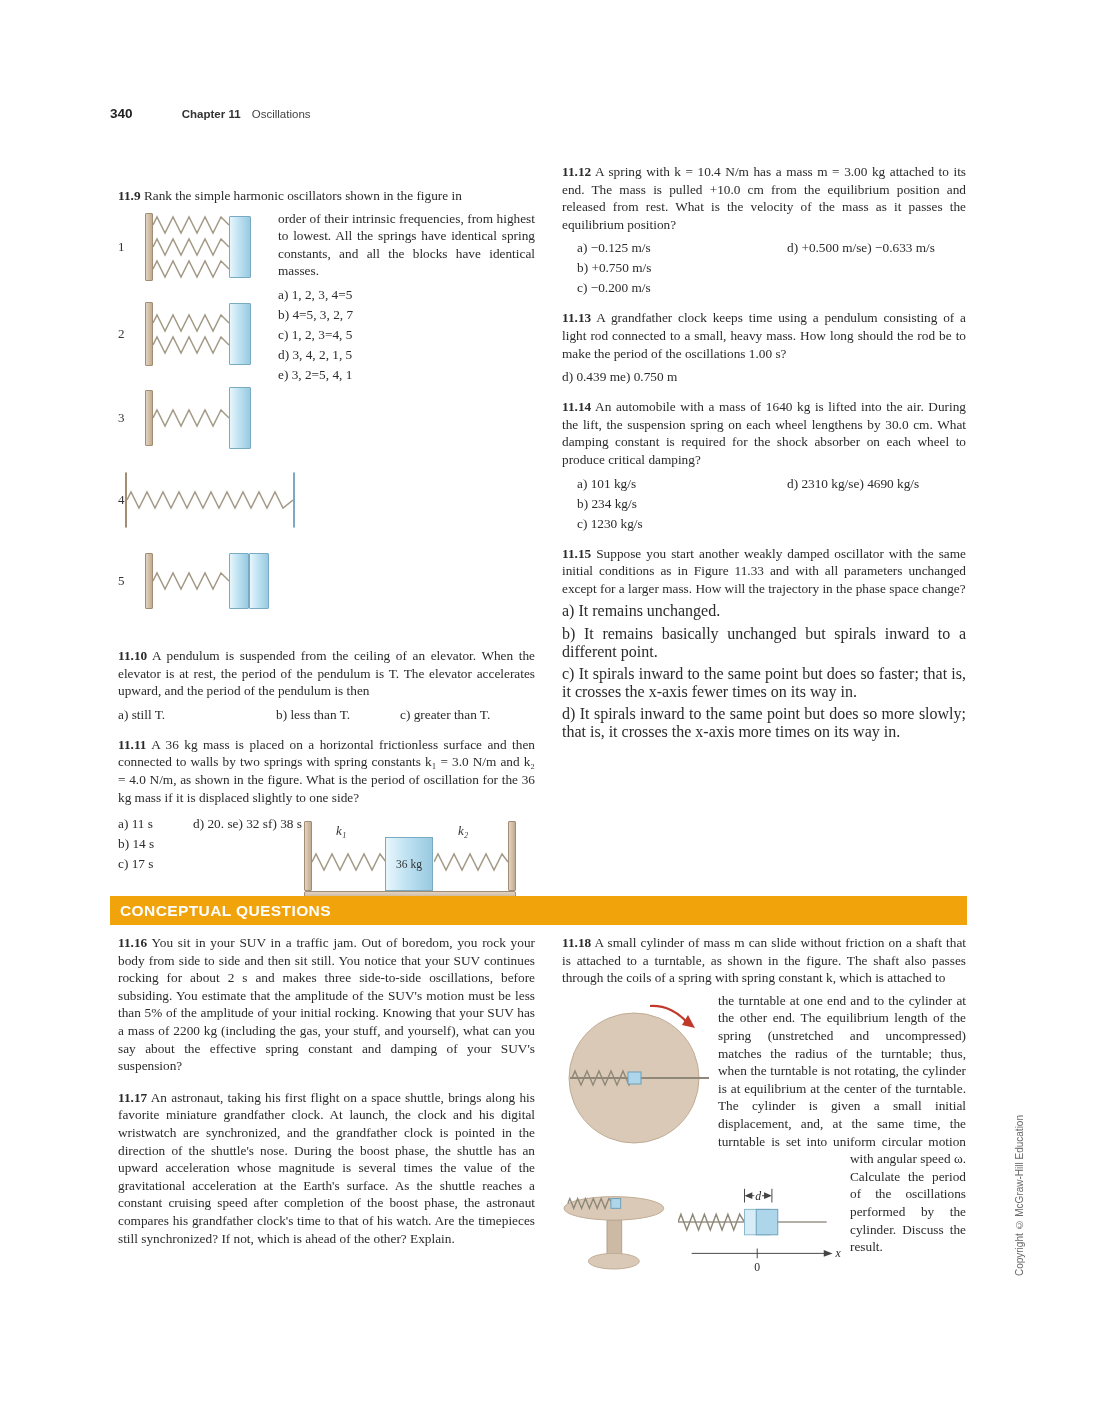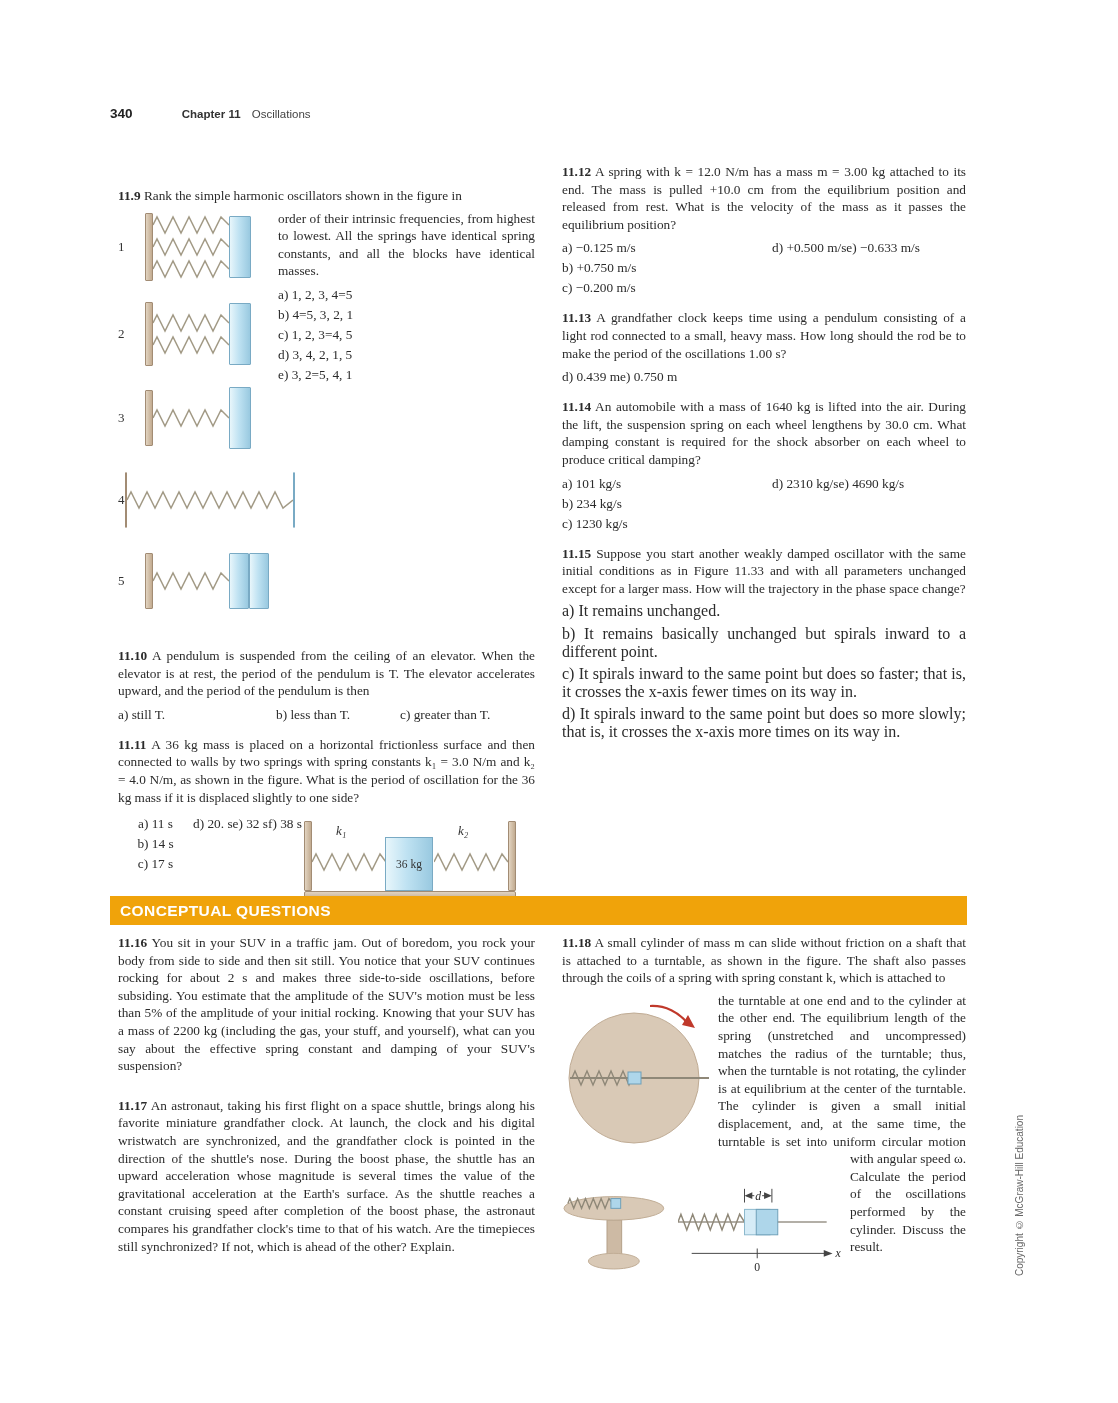--- a/index.html
+++ b/index.html
@@ -23,39 +23,39 @@
 
   .problem { margin-bottom:11px; }
   .ptext { font-size:13.3px; line-height:17.6px; text-align:justify; margin-bottom:5px; }
   .pnum { font-weight:bold; }
   .choices { margin:3px 0 9px 0; }
   .choice { font-size:13.3px; line-height:20px; white-space:nowrap; }
   .vlist .choice { display:block; }
   .hrow { display:flex;align-items:flex-end; }
   .cw1 { width:142px; } .cw2 { width:140px;padding-left:16px; }
   .cols2 { display:flex; }
-  .cols2 .g1  { width:210px; display:flex; flex-direction:column; }
+  .cols2 .g1  { width:210px; display:flex; flex-direction:column;margin-left:15px; }
   .cols2 .g1n { width:100px; display:flex; flex-direction:column; }
   .cols2 .g2  { display:flex; flex-direction:row; }
   .wrapchoice { white-space:normal; line-height:17.6px; margin-bottom:5px; text-align:justify; }
 
   
   .p9 { position:relative; height:449px;margin-top:24px; }
   .fig9 { position:absolute; left:0; top:26px; width:160px; }
   .p9right { margin-left:160px; }
   .osc { display:flex; align-items:center; margin-bottom:21px; }
   .osc-num { width:27px; font-size:13px; color:#333; }
   .wall3d { width:8px; background:linear-gradient(90deg,#e2d4c1,#c2ab90); border:1px solid #a28c74; border-radius:1px; }
   .coils { display:flex; flex-direction:column; justify-content:center; }
   .spring { display:block; }
   .mblock { width:22px; background:linear-gradient(90deg,#e8f6fb,#bfe2f2 45%,#99c9e0); border:1px solid #79aac4; border-radius:1px; }
   .mblock.narrow { width:20px; }
 
   
-  .p11row { display:flex; align-items:flex-start;text-align:center; }
+  .p11row { display:flex; align-items:flex-start; }
   .fig11 { position:relative; width:212px; height:94px; margin-left:2px; }
   .fig11 .wall3d { position:absolute; }
   .fig11 .spring { position:absolute; }
   .klabel { position:absolute; top:12px; font-style:italic; font-size:13px; color:#333; }
   .massbig { position:absolute; left:81px; top:26px; width:48px; height:54px;
     background:linear-gradient(90deg,#e8f6fb,#bfe2f2 45%,#99c9e0); border:1px solid #79aac4;
     display:flex; align-items:center; justify-content:center; font-size:11.5px; color:#333; }
   .floor3d { position:absolute; left:0; right:0; top:80px; height:9px;
     background:linear-gradient(180deg,#e2d4c1,#c2ab90); border:1px solid #a28c74; border-radius:2px; }
 
@@ -167,21 +167,21 @@
           </div>
           <div class="mblock narrow" style="height:56px"></div>
           <div class="mblock narrow" style="height:56px"></div>
         </div>
       </div>
 
       <div class="p9right">
         <p class="ptext">order of their intrinsic frequencies, from highest to lowest. All the springs have identical spring constants, and all the blocks have identical masses.</p>
         <div class="choices vlist">
           <span class="choice">a) 1, 2, 3, 4=5</span>
-          <span class="choice">b) 4=5, 3, 2, 1</span>
+          <span class="choice">b) 4=5, 3, 2, 7</span>
           <span class="choice">c) 1, 2, 3=4, 5</span>
           <span class="choice">d) 3, 4, 2, 1, 5</span>
           <span class="choice">e) 3, 2=5, 4, 1</span>
         </div>
       </div>
     </div>
 
     <div class="problem">
       <p class="ptext"><b class="pnum">11.10</b> <span>A pendulum is suspended from the ceiling of an elevator. When the elevator is at rest, the period of the pendulum is T. The elevator accelerates upward, and the period of the pendulum is then</span></p>
       <div class="choices hrow">
@@ -227,21 +227,21 @@
           <div class="floor3d"></div>
         </div>
       </div>
     </div>
 
   </div>
 
   <div class="col col-right">
 
     <div class="problem">
-      <p class="ptext"><b class="pnum">11.12</b> <span>A spring with k = 12.0 N/m has a mass m = 3.00 kg attached to its end. The mass is pulled +10.0 cm from the equilibrium position and released from rest. What is the velocity of the mass as it passes the equilibrium position?</span></p>
+      <p class="ptext"><b class="pnum">11.12</b> <span>A spring with k = 10.4 N/m has a mass m = 3.00 kg attached to its end. The mass is pulled +10.0 cm from the equilibrium position and released from rest. What is the velocity of the mass as it passes the equilibrium position?</span></p>
       <div class="choices cols2">
         <div class="g1">
           <span class="choice">a) −0.125 m/s</span>
           <span class="choice">b) +0.750 m/s</span>
           <span class="choice">c) −0.200 m/s</span>
         </div>
         <div class="g2">
           <span class="choice">d) +0.500 m/s</span>
           <span class="choice">e) −0.633 m/s</span>
         </div>
@@ -286,21 +286,21 @@
   </div>
 
   <div class="banner">
     <span>CONCEPTUAL QUESTIONS</span>
   </div>
 
   <div class="col col-left2">
     <div class="problem">
       <p class="ptext"><b class="pnum">11.16</b> <span>You sit in your SUV in a traffic jam. Out of boredom, you rock your body from side to side and then sit still. You notice that your SUV continues rocking for about 2 s and makes three side-to-side oscillations, before subsiding. You estimate that the amplitude of the SUV's motion must be less than 5% of the amplitude of your initial rocking. Knowing that your SUV has a mass of 2200 kg (including the gas, your stuff, and yourself), what can you say about the effective spring constant and damping of your SUV's suspension?</span></p>
     </div>
-    <div class="problem" style="margin-top:22px">
+    <div class="problem" style="margin-top:14px">
       <p class="ptext"><b class="pnum">11.17</b> <span>An astronaut, taking his first flight on a space shuttle, brings along his favorite miniature grandfather clock. At launch, the clock and his digital wristwatch are synchronized, and the grandfather clock is pointed in the direction of the shuttle's nose. During the boost phase, the shuttle has an upward acceleration whose magnitude is several times the value of the gravitational acceleration at the Earth's surface. As the shuttle reaches a constant cruising speed after completion of the boost phase, the astronaut compares his grandfather clock's time to that of his watch. Are the timepieces still synchronized? If not, which is ahead of the other? Explain.</span></p>
     </div>
   </div>
 
   <div class="col col-right2">
     <div class="problem">
       <p class="ptext"><b class="pnum">11.18</b> <span>A small cylinder of mass m can slide without friction on a shaft that is attached to a turntable, as shown in the figure. The shaft also passes through the coils of a spring with spring constant k, which is attached to</span></p>
 
       <div class="f18a">
         <svg width="150" height="156" viewBox="0 0 150 156">

